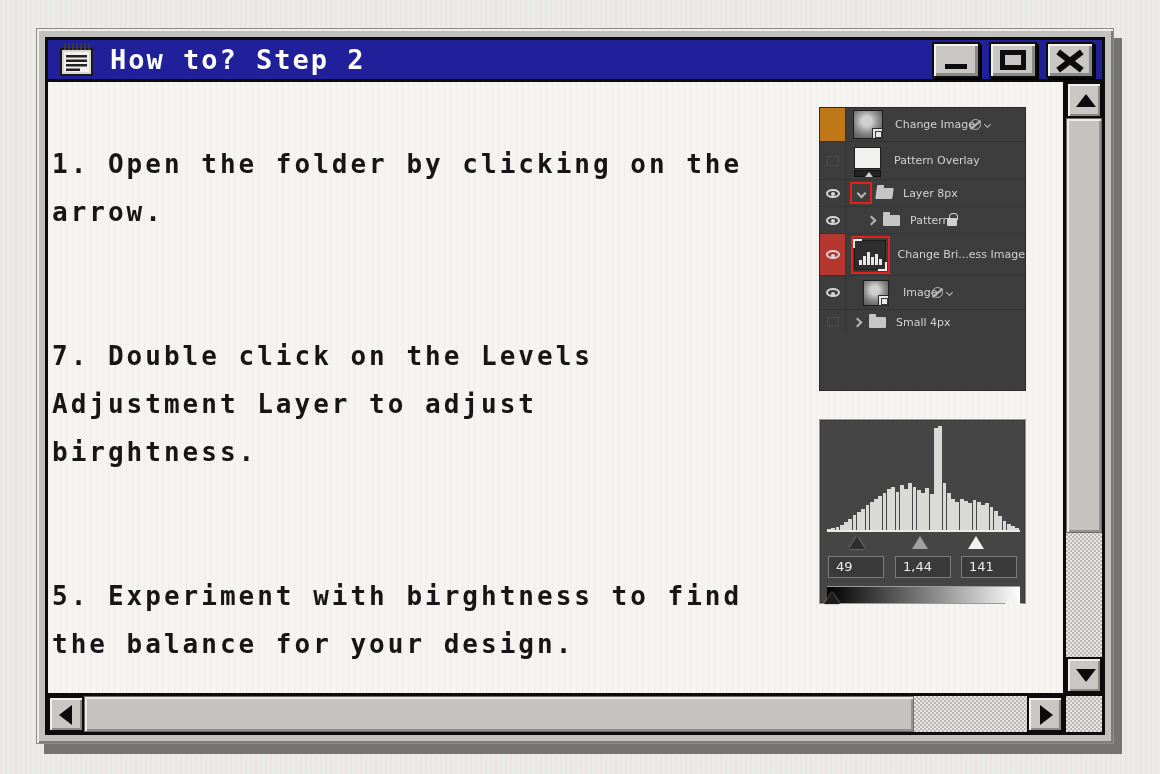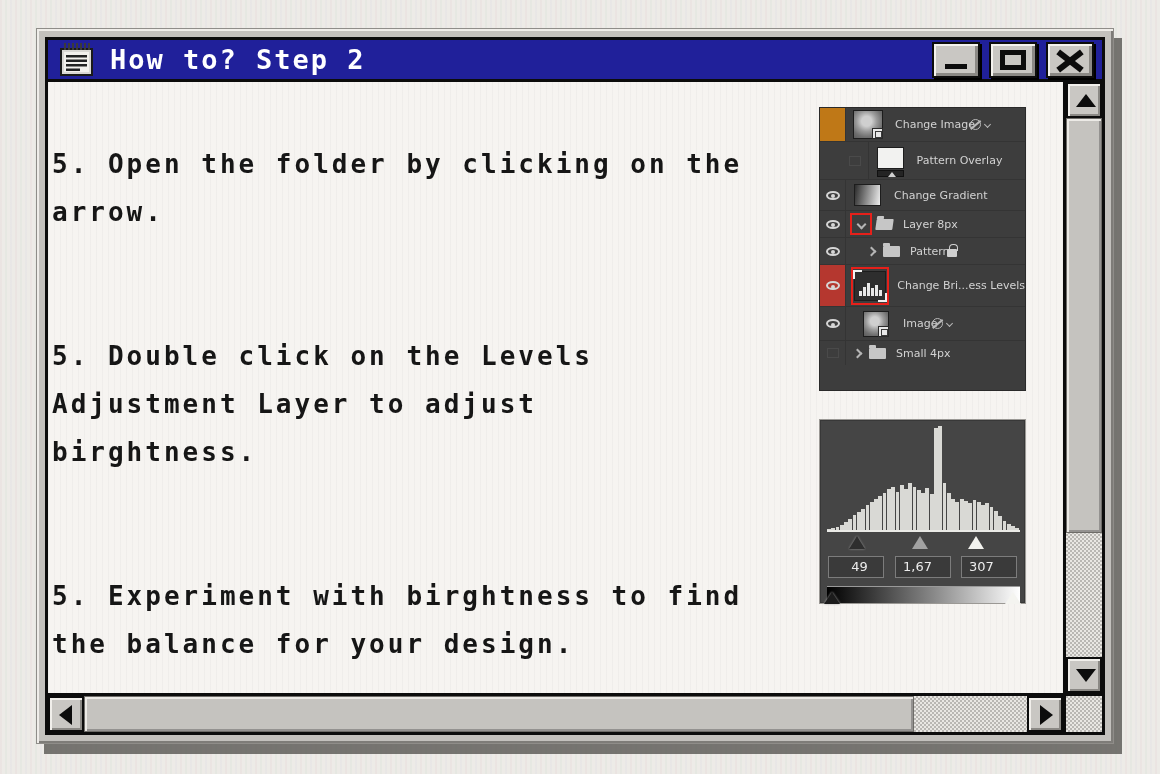--- a/index.html
+++ b/index.html
@@ -241,21 +241,21 @@
     border-left:8px solid transparent; border-right:8px solid transparent;
   }
   .lv-tri-shadow    { left:14%;  border-bottom:13px solid #2e2e2e; filter:drop-shadow(0 0 1px #999); }
   .lv-tri-mid       { left:45%;  border-bottom:13px solid #a2a2a2; }
   .lv-tri-highlight { left:72%;  border-bottom:13px solid #f2f2ee; }
   .lv-box {
     position:absolute; top:136px; width:56px; height:22px;
     background:#3a3a3a; border:1px solid #7c7c7c;
     color:#ececec; font-size:13px; line-height:20px; padding-left:7px;
   }
-  .lv-box-shadow { left:8px;text-align:center; }
+  .lv-box-shadow { left:8px; }
   .lv-box-mid { left:75px; }
   .lv-box-highlight { right:8px; }
   .out-gradient {
     position:absolute; left:7px; top:166px; width:193px; height:17px;
     background:linear-gradient(90deg,#000 0%,#888 55%,#fff 100%);
     border-top:1px solid #9a9a9a;
   }
   .out-tri {
     position:absolute; top:172px; width:0; height:0;
     border-left:8px solid transparent; border-right:8px solid transparent;
@@ -298,60 +298,53 @@
         <span class="glyph-close-a"></span>
         <span class="glyph-close-b"></span>
       </div>
     </div>
 
 
     <div class="content-row">
       <div class="content">
 
         <div class="doc-text">
-          <p>5. Open the folder by clicking on the
+          <p>1. Open the folder by clicking on the
 arrow.</p>
-          <p>5. Double click on the Levels
+          <p>7. Double click on the Levels
 Adjustment Layer to adjust
 birghtness.</p>
           <p>5. Experiment with birghtness to find
 the balance for your design.</p>
         </div>
 
         <div class="layers-panel">
 
           <div class="lrow" style="flex:0 0 34px;">
             <div class="eye-cell" style="background:#bf7817;"></div>
             <div class="thumb thumb-image" style="margin-left:7px;">
               <span class="so-badge"></span>
             </div>
             <div class="lrow-label" style="margin-left:12px;">Change Image</div>
             <div class="fx-icons">
                 <span class="fx-circle"></span>
                 <span class="fx-chev"></span>
               </div>
           </div>
 
-          <div class="lrow" style="flex:0 0 38px;justify-content:center;">
+          <div class="lrow" style="flex:0 0 38px;">
             <div class="eye-cell">
                 <span class="eye-empty"></span>
               </div>
             <div class="thumb thumb-pattern" style="margin-left:8px; margin-bottom:6px;">
               <span class="pattern-slider"></span>
             </div>
             <div class="lrow-label" style="margin-left:13px;">Pattern Overlay</div>
           </div>
 
-          <div class="lrow" style="flex:0 0 31px;">
-            <div class="eye-cell">
-                <span class="eye"></span>
-              </div>
-            <div class="thumb thumb-gradient" style="margin-left:8px;"></div>
-            <div class="lrow-label" style="margin-left:13px;">Change Gradient</div>
-          </div>
 
 
           <div class="lrow" style="flex:0 0 27px;">
             <div class="eye-cell">
                 <span class="eye"></span>
               </div>
             <span class="redbox" style="margin-left:4px; width:22px; height:22px;">
               <span class="chev chev-down"></span>
             </span>
             <span class="folder folder-open" style="margin-left:4px;"></span>
@@ -376,21 +369,21 @@
             <span class="redbox" style="margin-left:5px; width:40px; height:38px;">
               <span class="thumb thumb-levels sel-corners">
                 <i style="height:5px"></i>
                   <i style="height:9px"></i>
                   <i style="height:13px"></i>
                   <i style="height:8px"></i>
                   <i style="height:11px"></i>
                   <i style="height:6px"></i>
               </span>
             </span>
-            <div class="lrow-label" style="margin-left:8px;">Change Bri...ess Levels</div>
+            <div class="lrow-label" style="margin-left:8px;">Change Bri...ess Image</div>
           </div>
 
           <div class="lrow" style="flex:0 0 34px;">
             <div class="eye-cell">
                 <span class="eye"></span>
               </div>
             <div class="thumb thumb-image" style="margin-left:17px; width:26px; height:26px;">
               <span class="so-badge"></span>
             </div>
             <div class="lrow-label" style="margin-left:14px;">Image</div>
@@ -455,22 +448,22 @@
               <div style="height: 13%;"></div>
               <div style="height: 9%;"></div>
               <div style="height: 6%;"></div>
               <div style="height: 4%;"></div>
               <div style="height: 2%;"></div>
             </div>
           <span class="lv-tri lv-tri-shadow"></span>
           <span class="lv-tri lv-tri-mid"></span>
           <span class="lv-tri lv-tri-highlight"></span>
           <div class="lv-box lv-box-shadow">49</div>
-          <div class="lv-box lv-box-mid">1,67</div>
-          <div class="lv-box lv-box-highlight">307</div>
+          <div class="lv-box lv-box-mid">1,44</div>
+          <div class="lv-box lv-box-highlight">141</div>
           <div class="out-gradient"></div>
           <span class="out-tri out-tri-black"></span>
           <span class="out-tri out-tri-white"></span>
         </div>
 
       </div>
 
       <div class="vscroll">
         <div class="scroll-btn">
             <span class="tri tri-up"></span>

